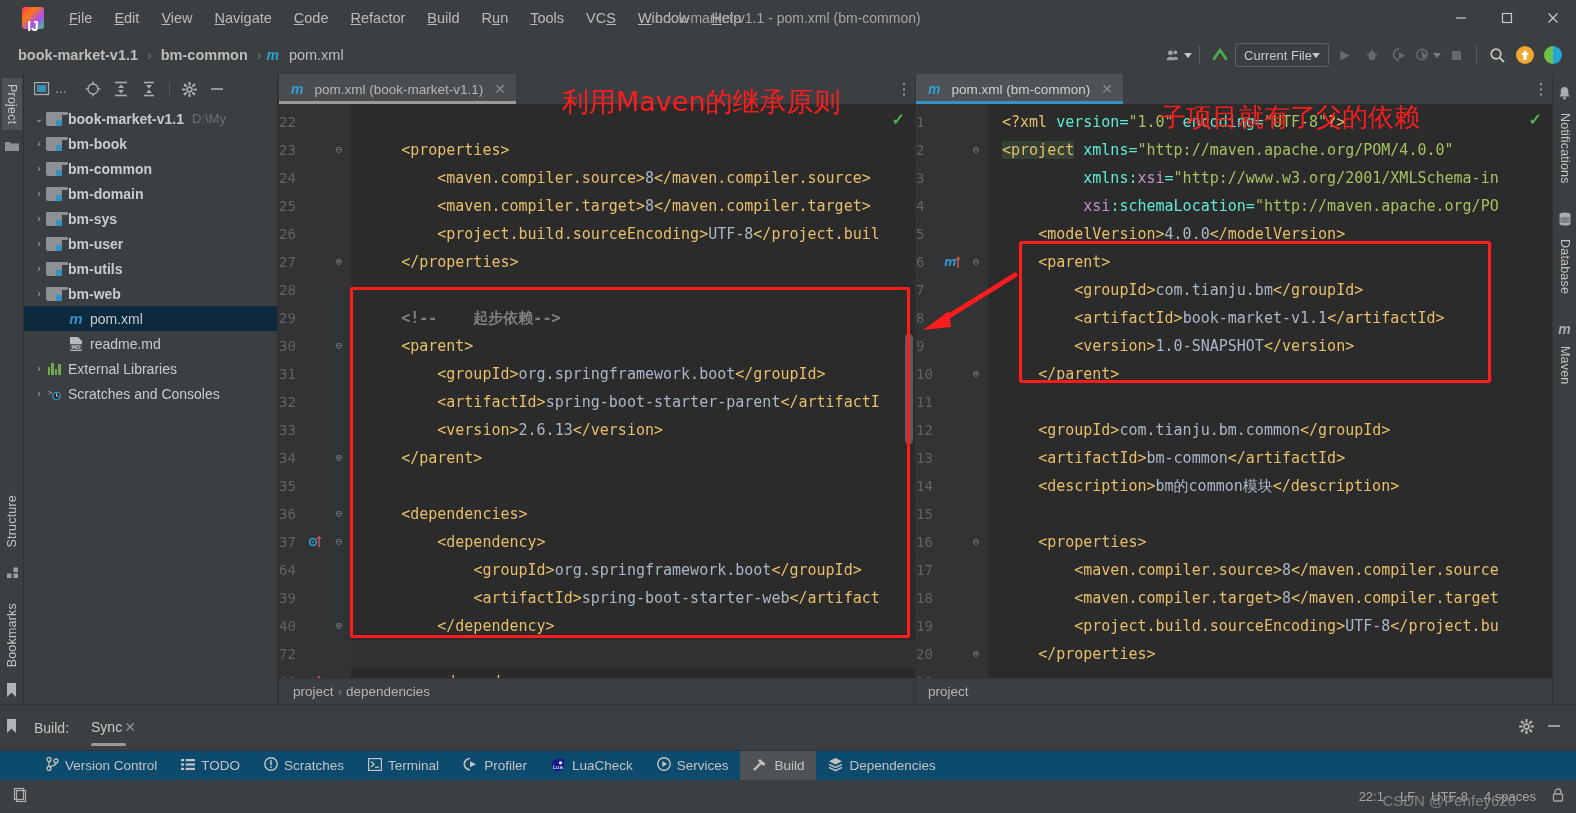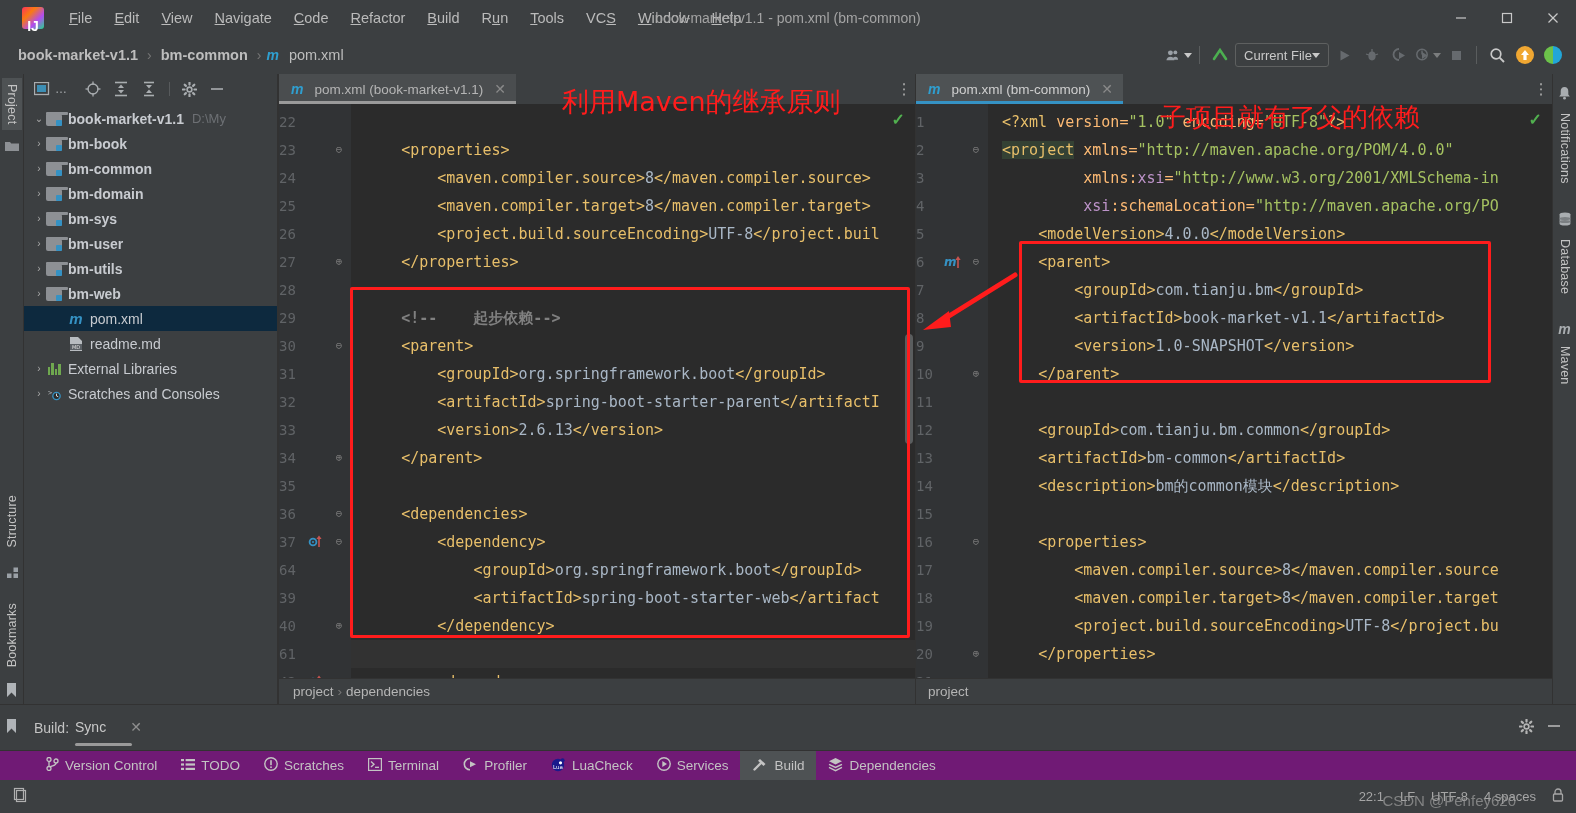--- a/index.html
+++ b/index.html
@@ -125,46 +125,46 @@
   .gl .num{min-width:24px;text-align:left;}
   .gl .mark{width:22px;display:flex;align-items:center;justify-content:center;}
   .gl .fold{width:16px;display:flex;align-items:center;justify-content:center;color:#787878;font-size:11px;}
   .code {
     flex:1 1 auto; font-family:"DejaVu Sans Mono", monospace; font-size:15px;
     padding-top:4px; overflow:hidden; white-space:pre; position:relative;
   }
   .cl { height:28px; line-height:28px; padding-left:14px; }
   .cl.cur { background:#323232; }
   .tag { color:#e8bf6a; }
-  .attr { color:#fdba74; }
+  .attr { color:#5eead4; }
   .val { color:#a5c261; }
   .txt { color:#a9b7c6; }
   .cmt { color:#808080;font-weight:bold; }
   .ns  { color:#bd93c9; }
   .hl  { background:#344134; }
   .okcheck { position:absolute; top:6px; right:10px; color:#51b04f; font-size:16px; font-weight:bold; }
   .vscroll { position:absolute; right:2px; width:8px; background:#5a5d5e; border-radius:4px;}
 
   .bcbar { height:26px; flex:0 0 26px; background:#3c3f41; display:flex; align-items:center; padding-left:14px; gap:4px; font-size:13.5px; color:#b5b5b5; border-top:1px solid #323232;}
   .bcbar .sp { color:#777; }
 
   
   .rrail { width:24px; flex:0 0 24px; background:#3c3f41; display:flex; flex-direction:column; align-items:center; gap:4px; padding-top:6px; border-left:1px solid #323232;}
 
   
   .buildwin { flex:0 0 46px; background:#3c3f41; display:flex; align-items:center; padding-left:34px; position:relative; border-top:1px solid #323232;}
   .buildwin .blabel{color:#c4c4c4;font-size:14px;}
-  .buildtab { margin-left:6px; display:flex; align-items:center; gap:24px; position:relative; padding-bottom:2px;}
+  .buildtab { margin-left:22px; display:flex; align-items:center; gap:2px; position:relative; padding-bottom:2px;}
   .buildtab .t{color:#c9c9c9;font-size:14px;}
   .buildtab .x{color:#8f8f8f;font-size:14px;}
   .buildtab .u{position:absolute;left:0;right:10px;bottom:-9px;height:3px;background:#9a9a9a;border-radius:2px;}
   .buildwin .right{margin-left:auto;display:flex;align-items:center;gap:12px;padding-right:14px;color:#b4b4b4;}
 
   
-  .toolstrip { flex:0 0 30px; background:#701a75; display:flex; align-items:stretch; padding-left:34px; border-top:1px solid #323232;}
+  .toolstrip { flex:0 0 30px; background:#0c4a6e; display:flex; align-items:stretch; padding-left:34px; border-top:1px solid #323232;}
   .tsbtn { display:flex;align-items:center;gap:6px;padding:0 12px;color:#c3c3c3;font-size:13.5px;}
   .tsbtn.active{background:#4e5254;}
 
   
   .statusbar { flex:0 0 33px; background:#3c3f41; display:flex; align-items:center; padding:0 12px; position:relative;}
   .statusbar .left{display:flex;align-items:center;gap:10px;color:#b0b0b0;}
   .statusbar .right{margin-left:auto;display:flex;align-items:center;gap:16px;color:#a6a6a6;font-size:13px;}
 
   
   .ann { position:absolute; color:#ff1c1c; font-family:"DejaVu Sans", sans-serif; font-size:27px; white-space:nowrap; pointer-events:none; z-index:40;}
@@ -622,21 +622,21 @@
                 <span class="num">39</span>
                 <span class="mark"></span>
                 <span class="fold"></span>
               </div>
               <div class="gl">
                 <span class="num">40</span>
                 <span class="mark"></span>
                 <span class="fold">⊕</span>
               </div>
               <div class="gl">
-                <span class="num">61</span>
+                <span class="num">72</span>
                 <span class="mark"></span>
                 <span class="fold"></span>
               </div>
               <div class="gl">
                 <span class="num">42</span>
                 <span class="mark">
                   <svg width="18" height="16" viewBox="0 0 18 16">
                     <circle cx="5" cy="8" r="3.4" fill="none" stroke="#3592c4" stroke-width="1.8"></circle>
                     <circle cx="5" cy="8" r="1" fill="#3592c4"></circle>
                     <line x1="11" y1="13" x2="11" y2="3" stroke="#c75450" stroke-width="1.6"></line>

